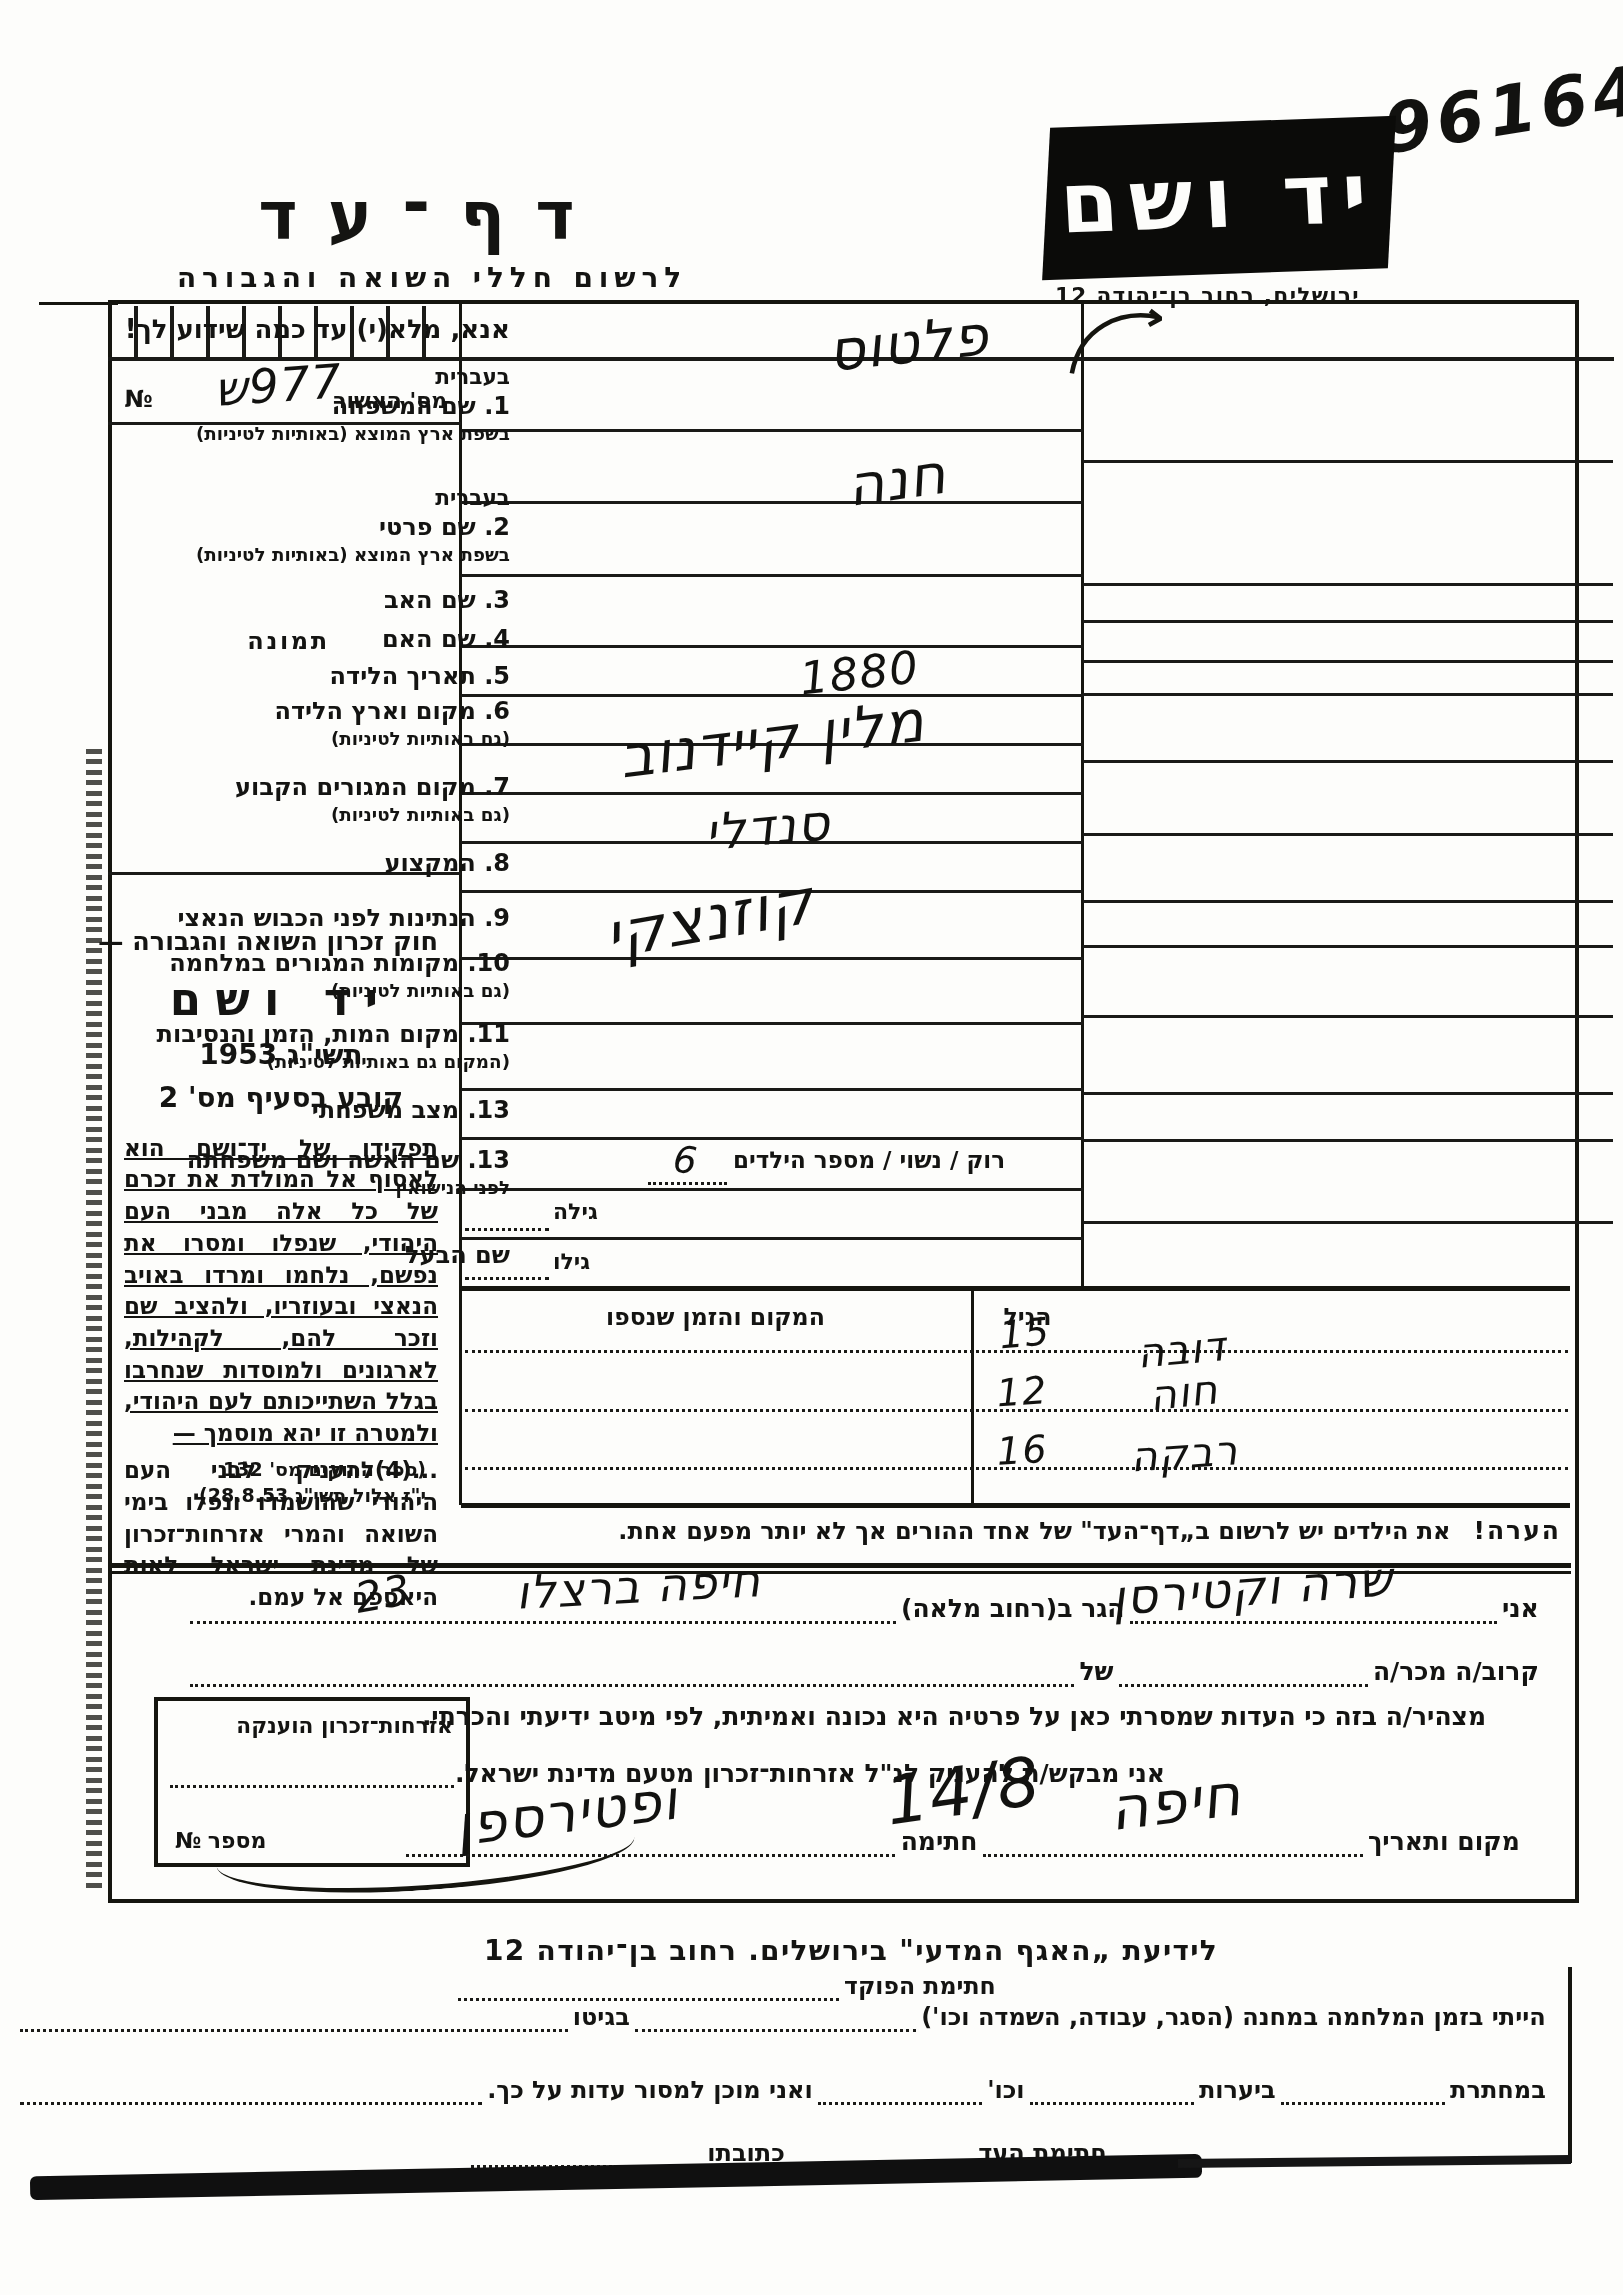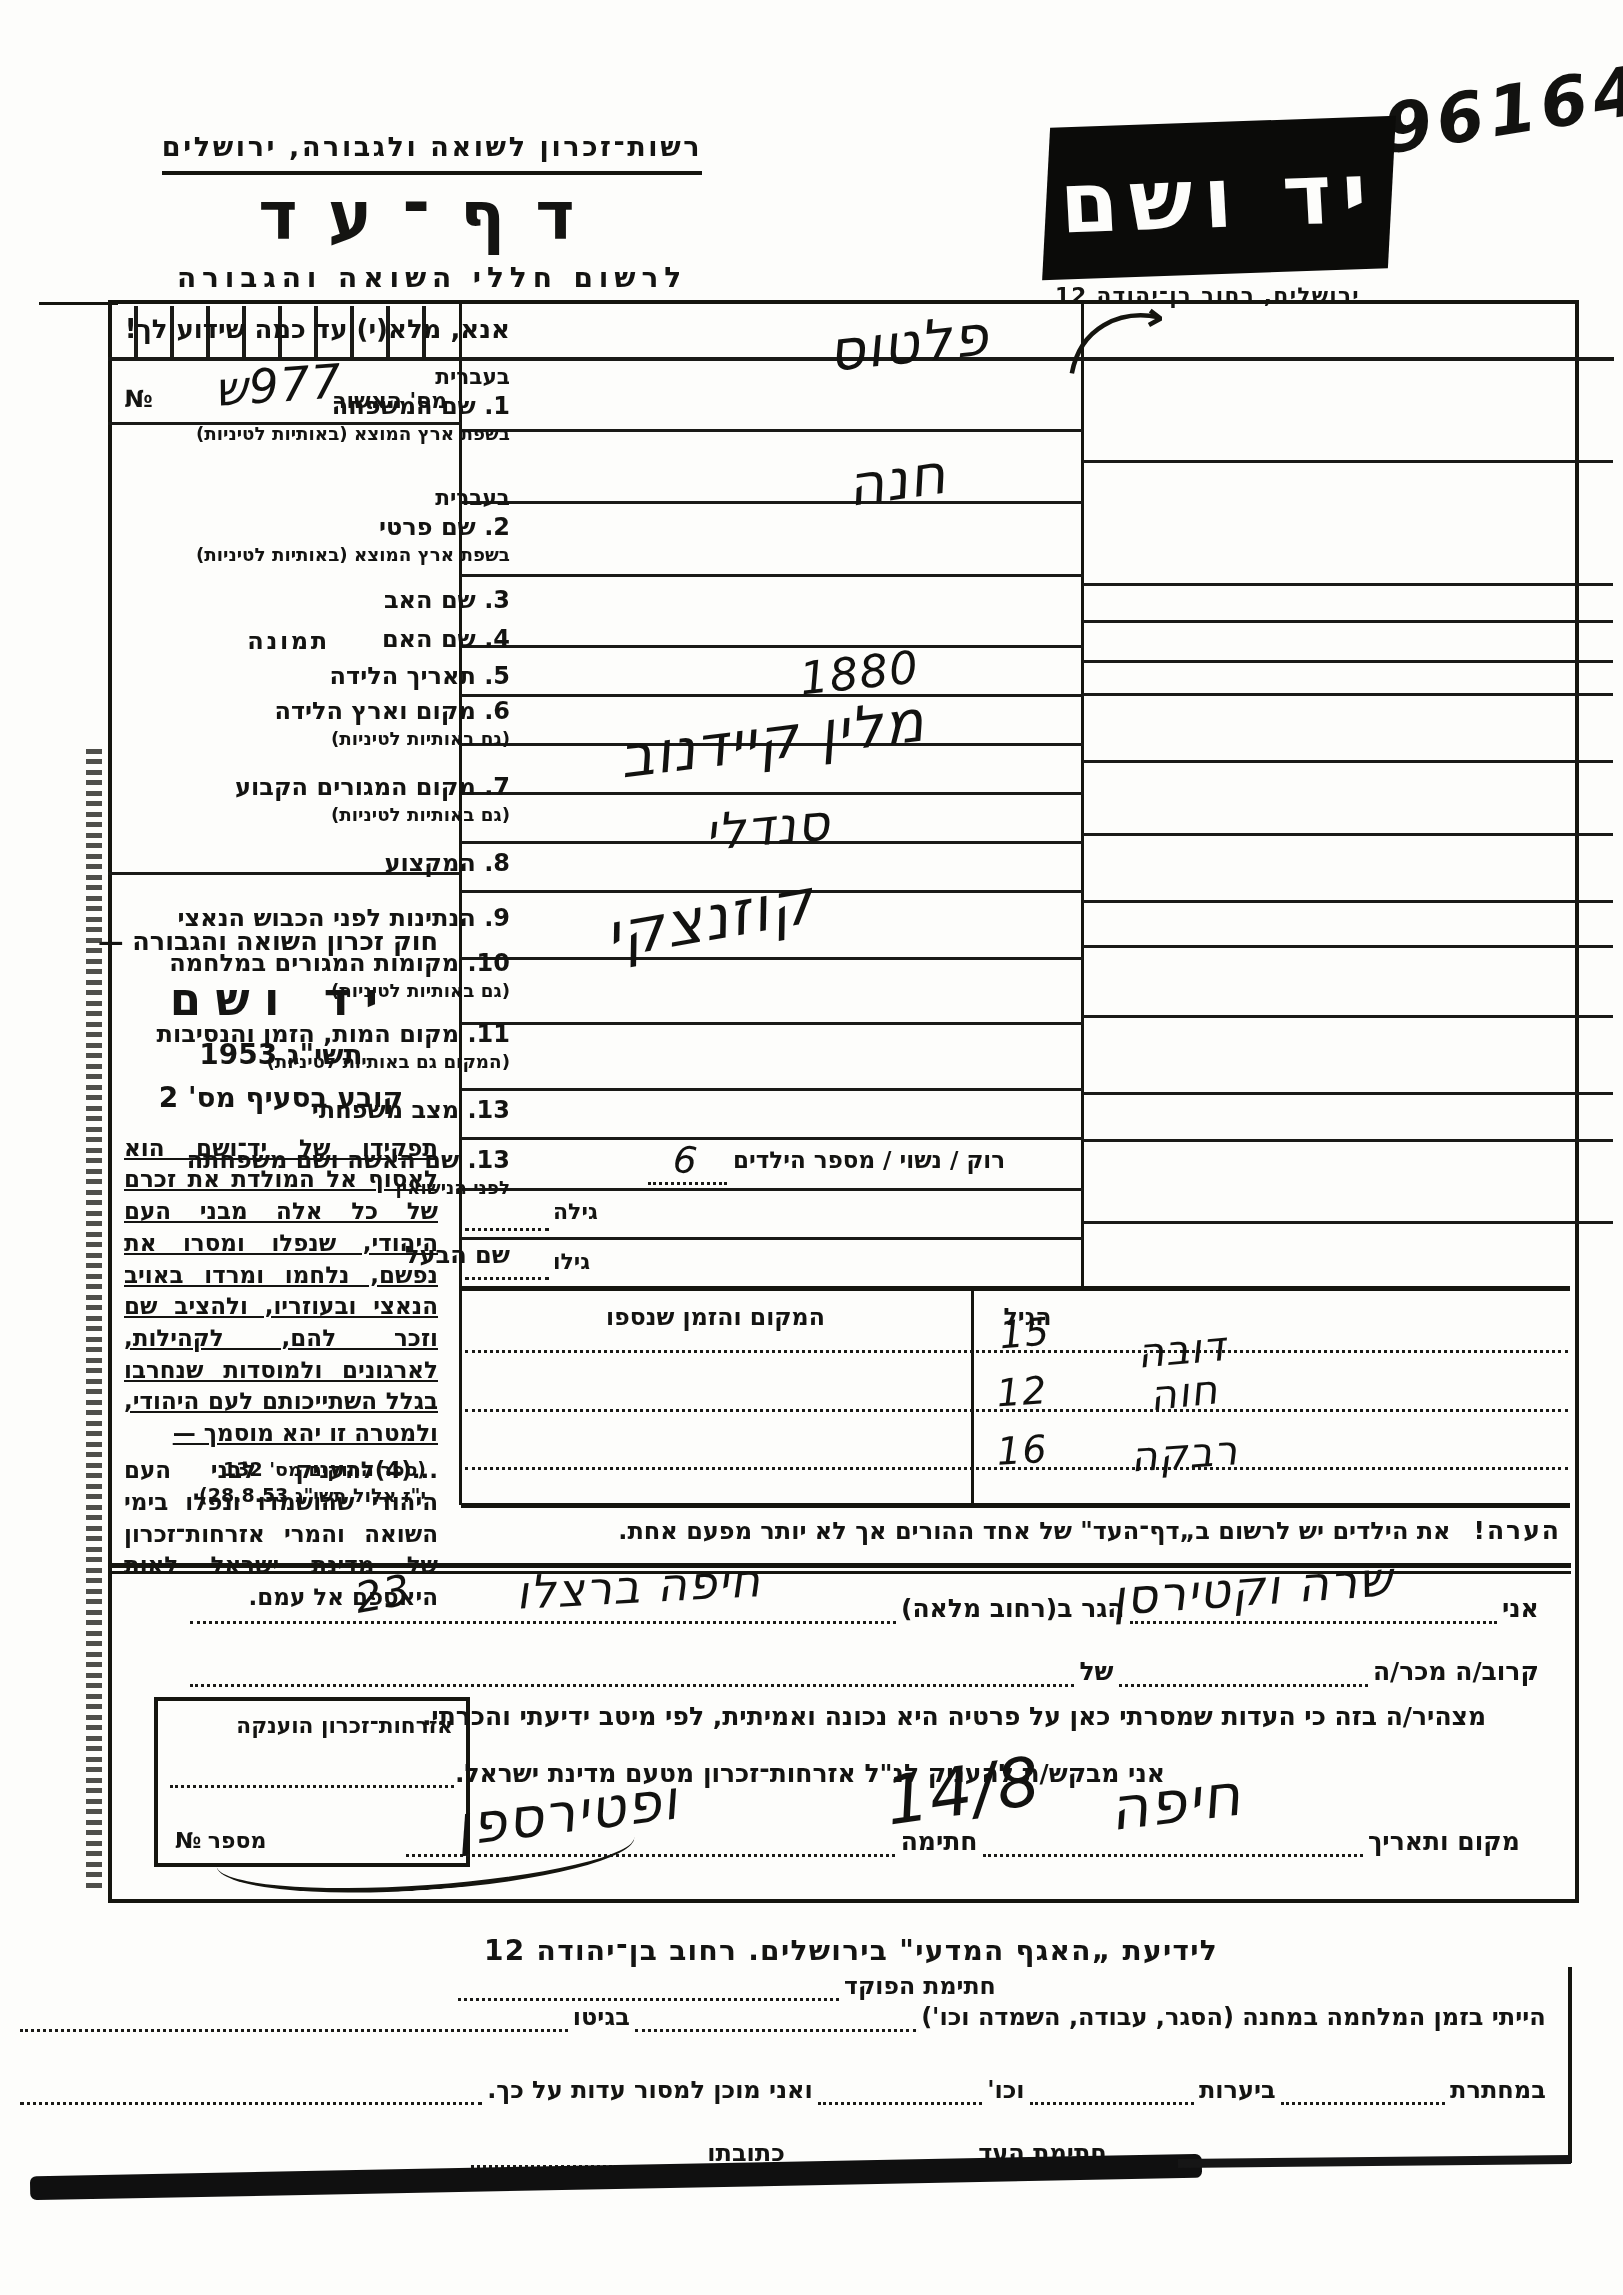--- a/index.html
+++ b/index.html
@@ -25,23 +25,20 @@
   .tick{position:absolute;width:3.9px;height:51px;background:#1a1a17;top:306px;}
   svg{display:block;}
 </style>
 </head>
 <body>
 
 <div id="page">
 
   <div class="abs hw" style="left:1388px;top:49px;font-size:68px;transform:rotate(-9deg);font-weight:bold;letter-spacing:5.2px;">96164</div>
 
-  <div class="abs" style="right:903px;top:131px;width:576px;text-align:center;">
-    <span class="b" style="font-size:27px;letter-spacing:2.6px;display:inline-block;border-bottom:4.6px solid #15150f;padding-bottom:9.2px;">רשות־זכרון לשואה ולגבורה, ירושלים</span>
-  </div>
   <div class="abs b" style="right:936px;top:177px;width:511px;text-align:center;font-size:67px;letter-spacing:30px;">דף־עד</div>
   <div class="abs b" style="right:916px;top:261px;width:550px;text-align:center;font-size:28px;letter-spacing:5.9px;">לרשום חללי השואה והגבורה</div>
 
   <div class="abs" style="left:1046px;top:122px;width:346px;height:152px;background:#0b0b09;
               transform:rotate(-2deg) skewX(-5deg);display:flex;align-items:center;justify-content:center;">
     <span class="b" style="color:#fdfdfb;font-size:84px;letter-spacing:10.5px;transform:skewX(6deg);">יד ושם</span>
   </div>
   <div class="abs b" style="left:1024px;top:283px;width:367px;text-align:center;font-size:21.6px;letter-spacing:1.3px;">ירושלים, רחוב בן־יהודה 12</div>
 
   <div class="abs" style="left:108px;top:300px;width:1463px;height:1595px;border:4.6px solid #15150f;"></div>

